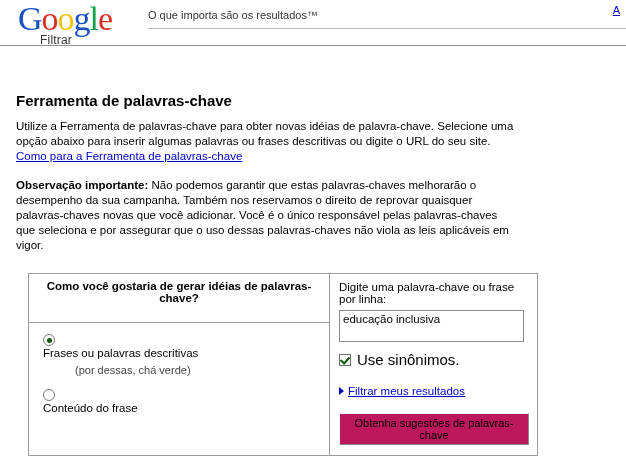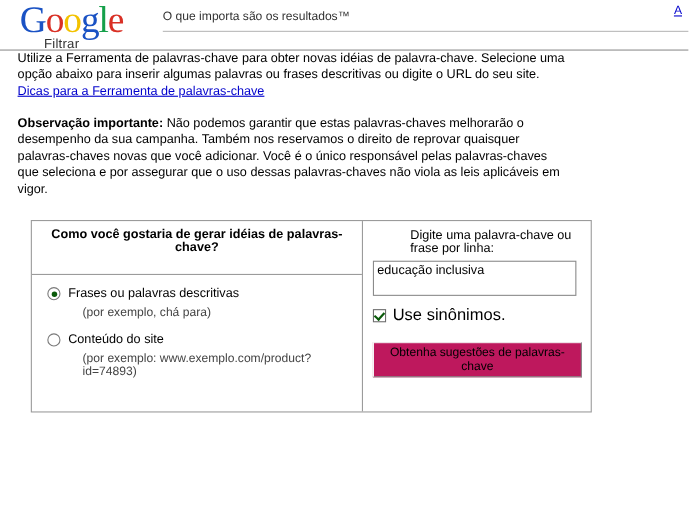--- a/index.html
+++ b/index.html
@@ -129,20 +129,21 @@
     padding: 6px 4px 18px 4px;
     border-bottom: 1px solid #9b9b9b;
   }
   .panel-left-body {
     padding: 10px 0 18px 14px;
   }
   .radio-row {
     display: flex;
     align-items: flex-start;
     margin-bottom: 4px;
+    flex-direction: column;
   }
   .radio {
     width: 12px;
     height: 12px;
     border: 1px solid #7a7a7a;
     border-radius: 50%;
     background: #ffffff;
     margin-top: 1px;
     margin-right: 7px;
     position: relative;
@@ -165,21 +166,20 @@
   }
   .radio-hint {
     font-size: 11px;
     color: #444444;
     margin: 1px 0 12px 32px;
   }
 
   .right-label {
     font-size: 11.5px;
     margin-bottom: 5px;
-    margin-left: 34px;
   }
   .kw-textarea {
     width: 177px;
     height: 26px;
     border: 1px solid #8b8b8b;
     font-family: "Liberation Sans", sans-serif;
     font-size: 11.5px;
     padding: 2px 3px;
     resize: none;
     box-sizing: content-box;
@@ -255,53 +255,57 @@
     <div class="logo-sub">Filtrar</div>
   </div>
   <div class="tagline">O que importa são os resultados™</div>
   <div class="header-right">A</div>
   <div class="header-rule"></div>
   <div class="header-rule2"></div>
 </div>
 
 <div class="content">
 
-
-  <p class="intro"><span>Utilize a Ferramenta de palavras-chave para obter novas idéias de palavra-chave. Selecione uma opção abaixo para inserir algumas palavras ou frases descritivas ou digite o URL do seu site. </span><a href="#">Dicas para a Ferramenta de palavras-chave</a></p>
+  <h1 class="page-title">Ferramenta de palavras-chave</h1>
+
+  <p class="intro"><span>Utilize a Ferramenta de palavras-chave para obter novas idéias de palavra-chave. Selecione uma opção abaixo para inserir algumas palavras ou frases descritivas ou digite o URL do seu site. </span><a href="#">Como para a Ferramenta de palavras-chave</a></p>
 
   <p class="note"><b>Observação importante:</b><span> Não podemos garantir que estas palavras-chaves melhorarão o desempenho da sua campanha. Também nos reservamos o direito de reprovar quaisquer palavras-chaves novas que você adicionar. Você é o único responsável pelas palavras-chaves que seleciona e por assegurar que o uso dessas palavras-chaves não viola as leis aplicáveis em vigor.</span></p>
 
   <div class="panel">
 
     <div class="panel-left">
       <div class="panel-left-head">Como você gostaria de gerar idéias de palavras-chave?</div>
       <div class="panel-left-body">
 
         <div class="radio-row">
           <span class="radio checked"></span>
           <span class="radio-label">Frases ou palavras descritivas</span>
         </div>
-        <div class="radio-hint">(por exemplo, chá para)</div>
+        <div class="radio-hint">(por dessas, chá verde)</div>
 
         <div class="radio-row">
           <span class="radio"></span>
-          <span class="radio-label">Conteúdo do site</span>
+          <span class="radio-label">Conteúdo do frase</span>
         </div>
-        <div class="radio-hint">(por exemplo: www.exemplo.com/product?id=74893)</div>
 
       </div>
     </div>
 
     <div class="panel-right">
       <div class="right-label">Digite uma palavra-chave ou frase por linha:</div>
       <textarea class="kw-textarea" placeholder="" style="">educação inclusiva</textarea>
 
       <div class="check-row">
         <span class="checkbox checked"></span>
         <span class="check-label">Use sinônimos.</span>
       </div>
 
+      <div class="filter-row">
+        <span class="tri"></span>
+        <a href="#" class="filter-link">Filtrar meus resultados</a>
+      </div>
 
       <button class="submit-btn">Obtenha sugestões de palavras-chave</button>
     </div>
 
   </div>
 </div>
 
 </body></html>

